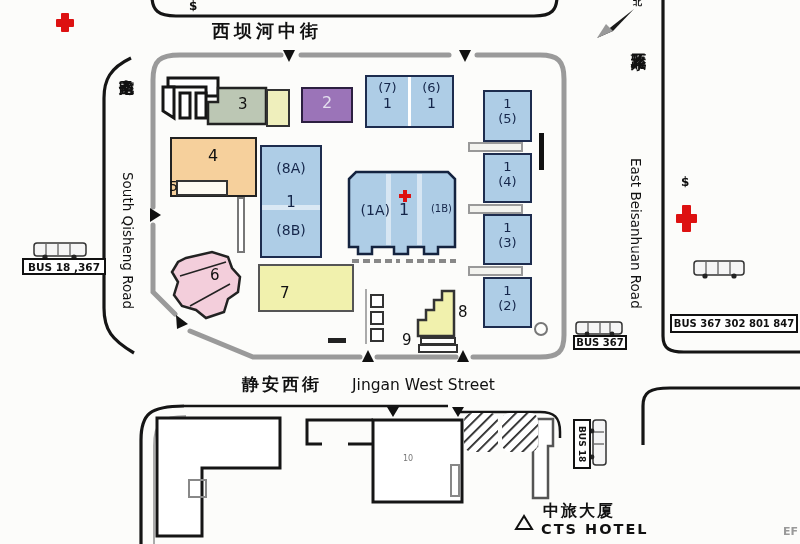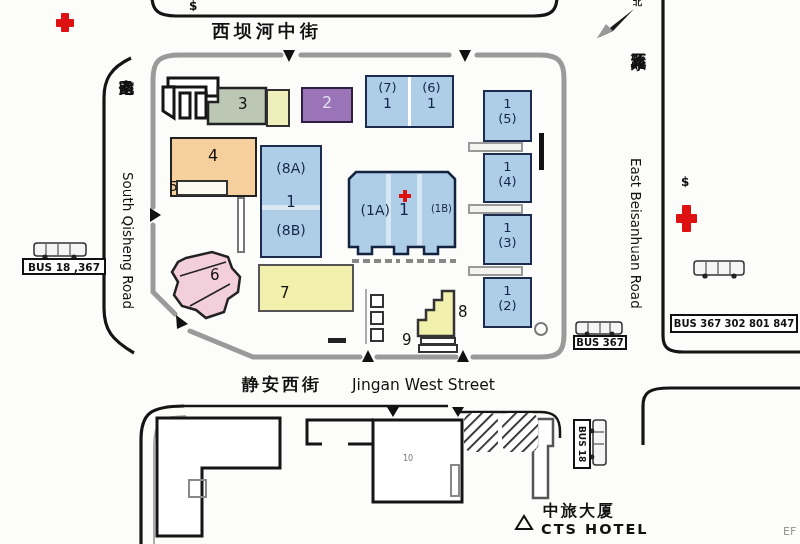--- a/index.html
+++ b/index.html
@@ -243,18 +243,18 @@
   <div class="lbl vtext-en" style="left:628px;top:158px;height:210px;font-size:13.5px;">East Beisanhuan Road</div>
 
   <div class="buslabel" style="left:22px;top:258px;width:84px;height:17px;font-size:10.5px;">BUS 18 ,367</div>
   <div class="buslabel" style="left:670px;top:278px;width:128px;height:19px;font-size:10px;margin-top:36px;">BUS 367 302 801 847</div>
   <div class="buslabel" style="left:573px;top:335px;width:54px;height:15px;font-size:10px;">BUS 367</div>
   <div class="buslabel vtext-en" style="left:573px;top:419px;width:18px;height:50px;font-size:9px;">BUS 18</div>
 
   <div class="lbl" style="left:189px;top:0;font-size:12px;font-weight:bold;">$</div>
   <div class="lbl" style="left:681px;top:176px;font-size:12px;font-weight:bold;">$</div>
   <div class="lbl" style="left:633px;top:-2px;font-size:9px;font-weight:bold;">北</div>
-  <div class="lbl" style="left:783px;top:526px;font-size:11px;font-weight:normal;color:#999;">EF</div>
+  <div class="lbl" style="left:783px;top:526px;font-size:11px;font-weight:bold;color:#999;">EF</div>
 
   <div class="lbl" style="left:543px;top:502px;font-size:16px;font-weight:bold;letter-spacing:2px;">中旅大厦</div>
   <div class="lbl" style="left:541px;top:522px;font-size:14.5px;font-weight:bold;letter-spacing:2px;">CTS HOTEL</div>
 
 </div>
 
 </body></html>

